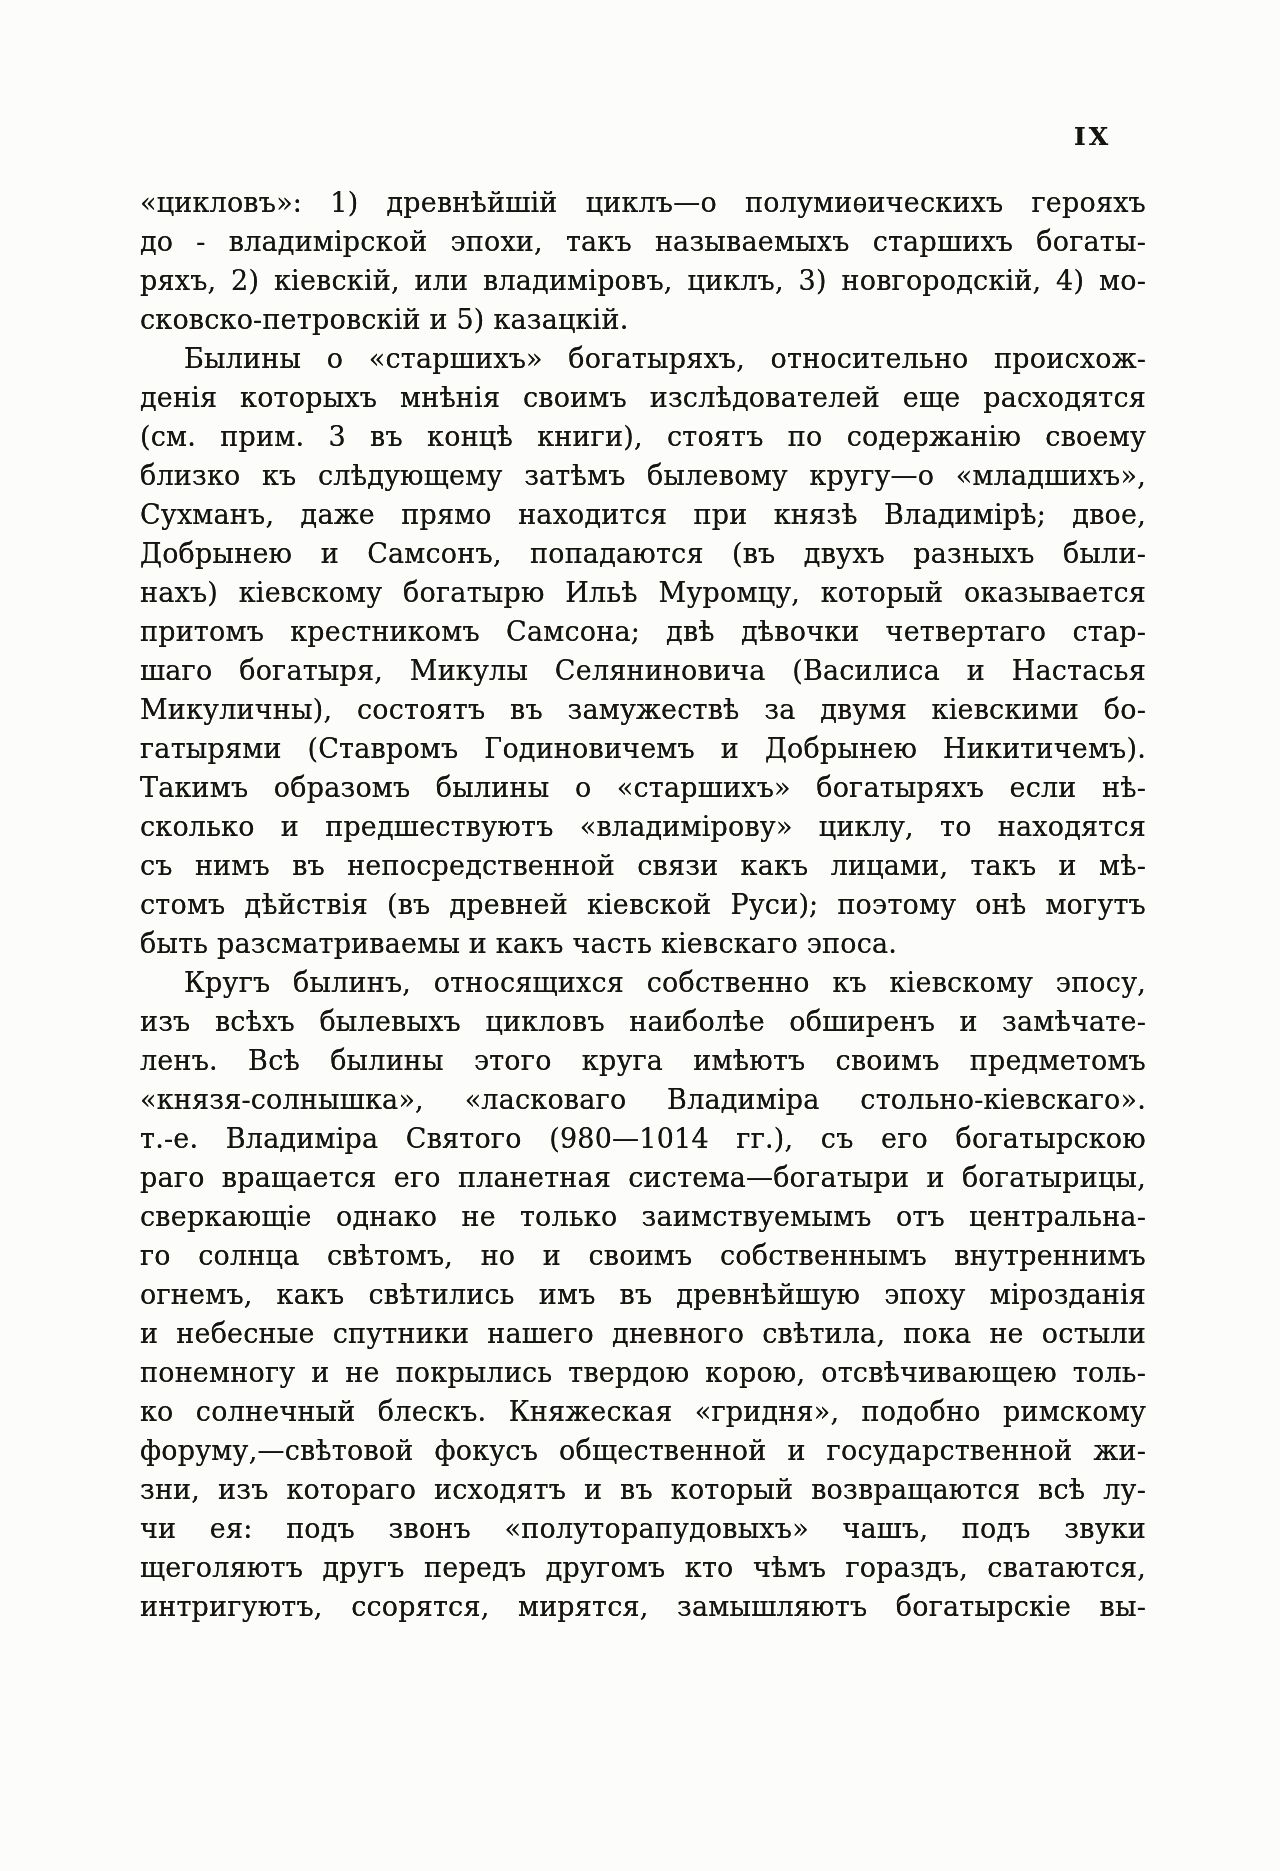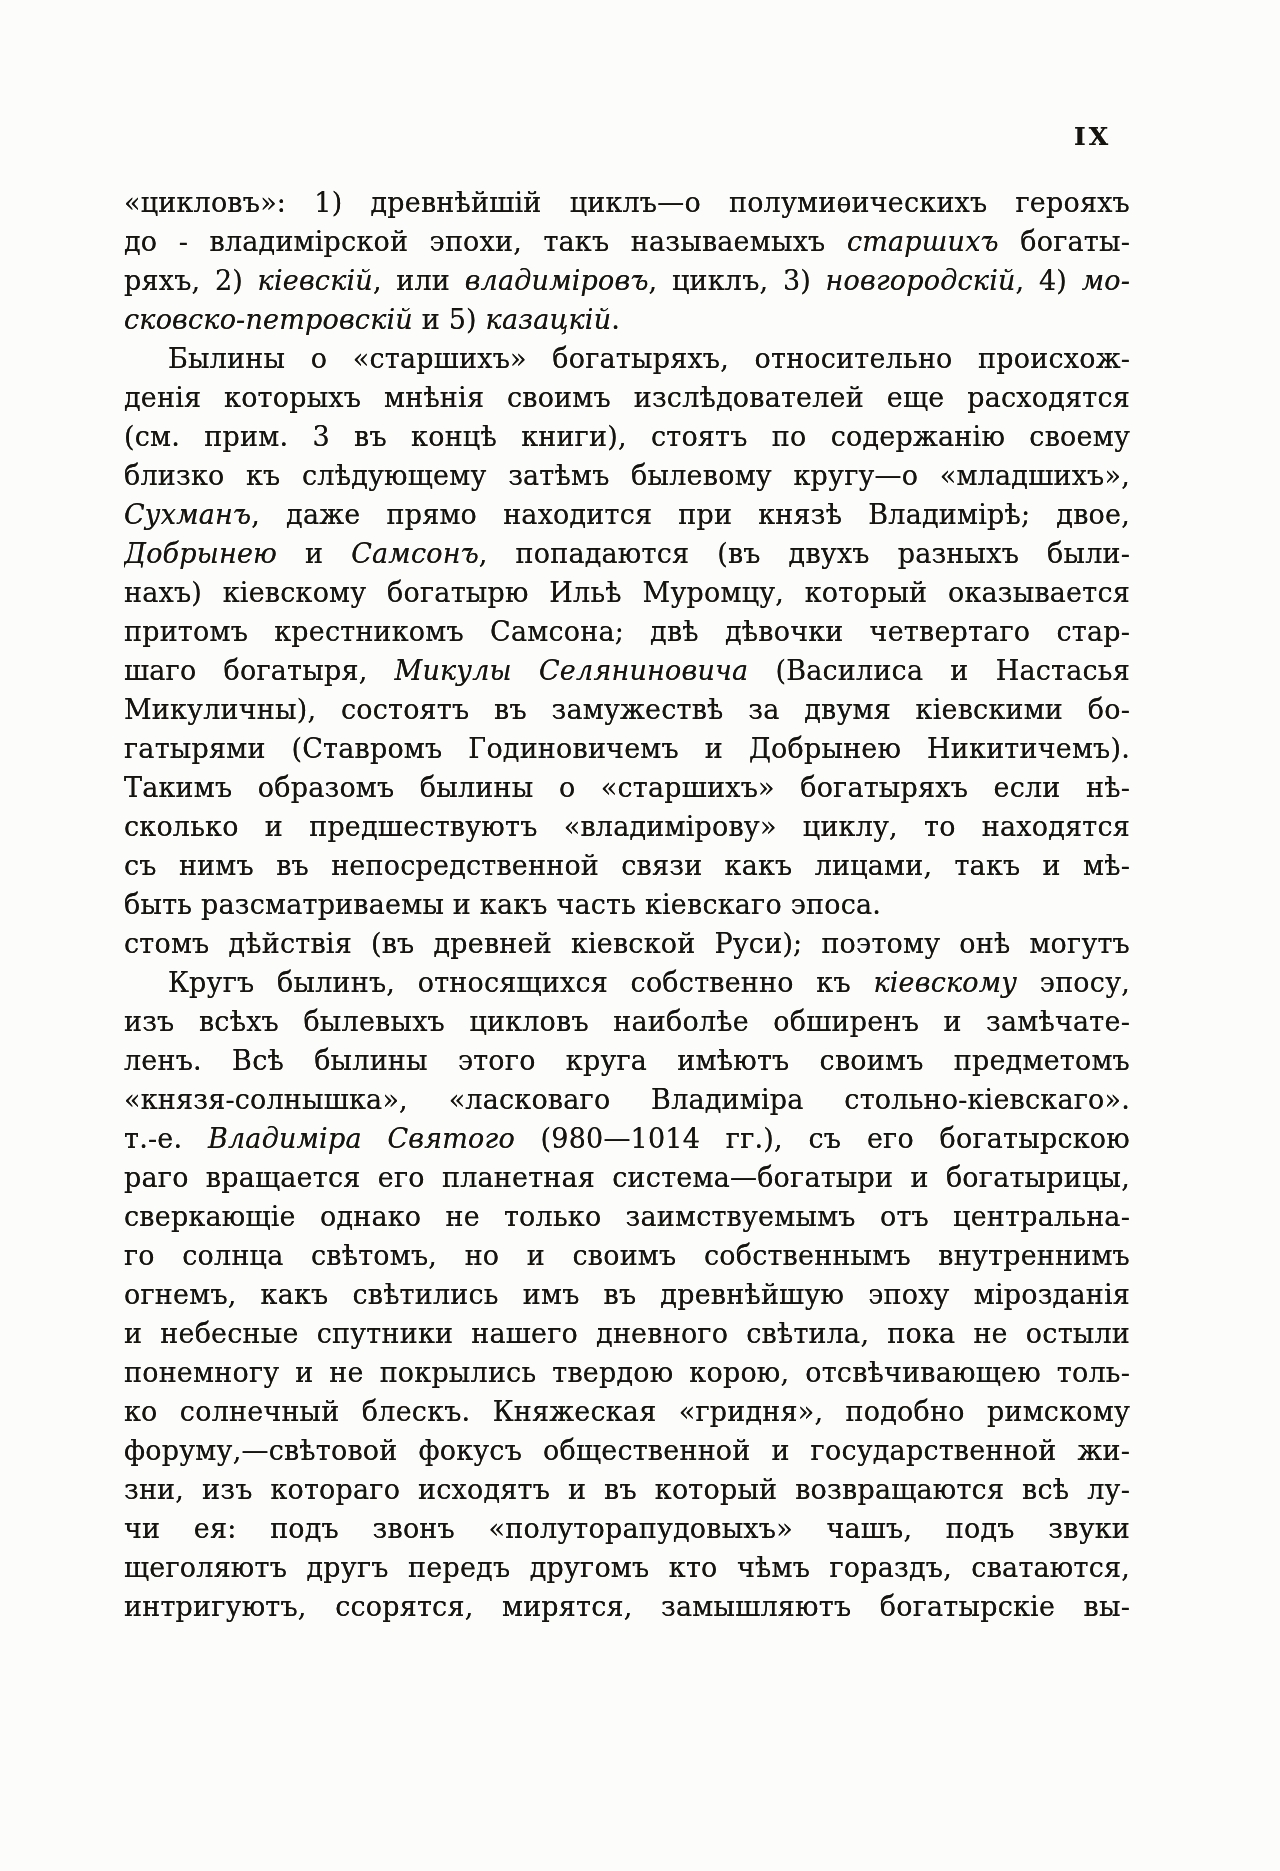--- a/index.html
+++ b/index.html
@@ -20,21 +20,21 @@
     position: absolute;
     top: 122px;
     left: 1074px;
     font-size: 25px;
     letter-spacing: 3px;
     font-weight: bold;
     text-shadow: 0 0 0.5px rgba(22,20,15,0.7);
   }
   .text-block {
     position: absolute;
-    left: 124px;
+    left: 140px;
     top: 183px;
     width: 1006px;
   }
   .line {
     height: 39px;
     line-height: 39px;
     font-size: 27px;
     letter-spacing: 0.2px;
     text-align: justify;
     text-align-last: justify;
@@ -47,21 +47,20 @@
   }
   .line.nojust {
     text-align: left;
     text-align-last: left;
     white-space: nowrap;
   }
   .line.indent {
     padding-left: 44px;
   }
   .seg-i {
-    font-style: italic;
   }
 </style>
 </head>
 <body>
 
 <div class="page">
   <div class="page-number">IX</div>
   <div class="text-block" id="text-block">
       <div class="line just"><span>«цикловъ»: 1) древнѣйшій циклъ—о полумиѳическихъ герояхъ</span></div>
       <div class="line just"><span>до - владимірской эпохи, такъ называемыхъ </span><span class="seg-i">старшихъ</span><span> богаты-</span></div>
@@ -74,22 +73,22 @@
       <div class="line just"><span class="seg-i">Сухманъ</span><span>, даже прямо находится при князѣ Владимірѣ; двое,</span></div>
       <div class="line just"><span class="seg-i">Добрынею</span><span> и </span><span class="seg-i">Самсонъ</span><span>, попадаются (въ двухъ разныхъ были-</span></div>
       <div class="line just"><span>нахъ) кіевскому богатырю Ильѣ Муромцу, который оказывается</span></div>
       <div class="line just"><span>притомъ крестникомъ Самсона; двѣ дѣвочки четвертаго стар-</span></div>
       <div class="line just"><span>шаго богатыря, </span><span class="seg-i">Микулы Селяниновича</span><span> (Василиса и Настасья</span></div>
       <div class="line just"><span>Микуличны), состоятъ въ замужествѣ за двумя кіевскими бо-</span></div>
       <div class="line just"><span>гатырями (Ставромъ Годиновичемъ и Добрынею Никитичемъ).</span></div>
       <div class="line just"><span>Такимъ образомъ былины о «старшихъ» богатыряхъ если нѣ-</span></div>
       <div class="line just"><span>сколько и предшествуютъ «владимірову» циклу, то находятся</span></div>
       <div class="line just"><span>съ нимъ въ непосредственной связи какъ лицами, такъ и мѣ-</span></div>
+      <div class="line just"><span>стомъ дѣйствія (въ древней кіевской Руси); поэтому онѣ могутъ</span></div>
       <div class="line nojust"><span>быть разсматриваемы и какъ часть кіевскаго эпоса.</span></div>
-      <div class="line just"><span>стомъ дѣйствія (въ древней кіевской Руси); поэтому онѣ могутъ</span></div>
       <div class="line just indent"><span>Кругъ былинъ, относящихся собственно къ </span><span class="seg-i">кіевскому</span><span> эпосу,</span></div>
       <div class="line just"><span>изъ всѣхъ былевыхъ цикловъ наиболѣе обширенъ и замѣчате-</span></div>
       <div class="line just"><span>ленъ. Всѣ былины этого круга имѣютъ своимъ предметомъ</span></div>
       <div class="line just"><span>«князя-солнышка», «ласковаго Владиміра стольно-кіевскаго».</span></div>
       <div class="line just"><span>т.-е. </span><span class="seg-i">Владиміра Святого</span><span> (980—1014 гг.), съ его богатырскою</span></div>
       <div class="line just"><span>раго вращается его планетная система—богатыри и богатырицы,</span></div>
       <div class="line just"><span>сверкающіе однако не только заимствуемымъ отъ центральна-</span></div>
       <div class="line just"><span>го солнца свѣтомъ, но и своимъ собственнымъ внутреннимъ</span></div>
       <div class="line just"><span>огнемъ, какъ свѣтились имъ въ древнѣйшую эпоху мірозданія</span></div>
       <div class="line just"><span>и небесные спутники нашего дневного свѣтила, пока не остыли</span></div>

